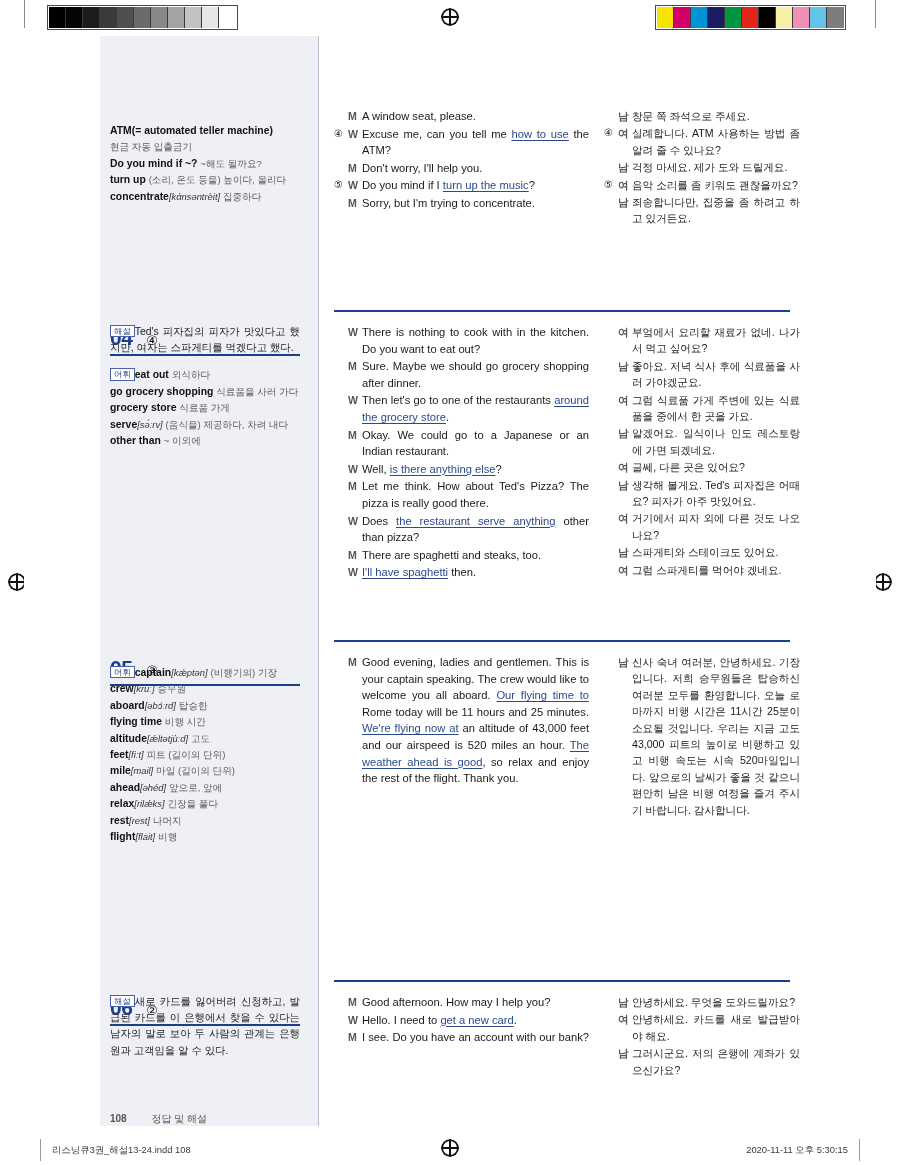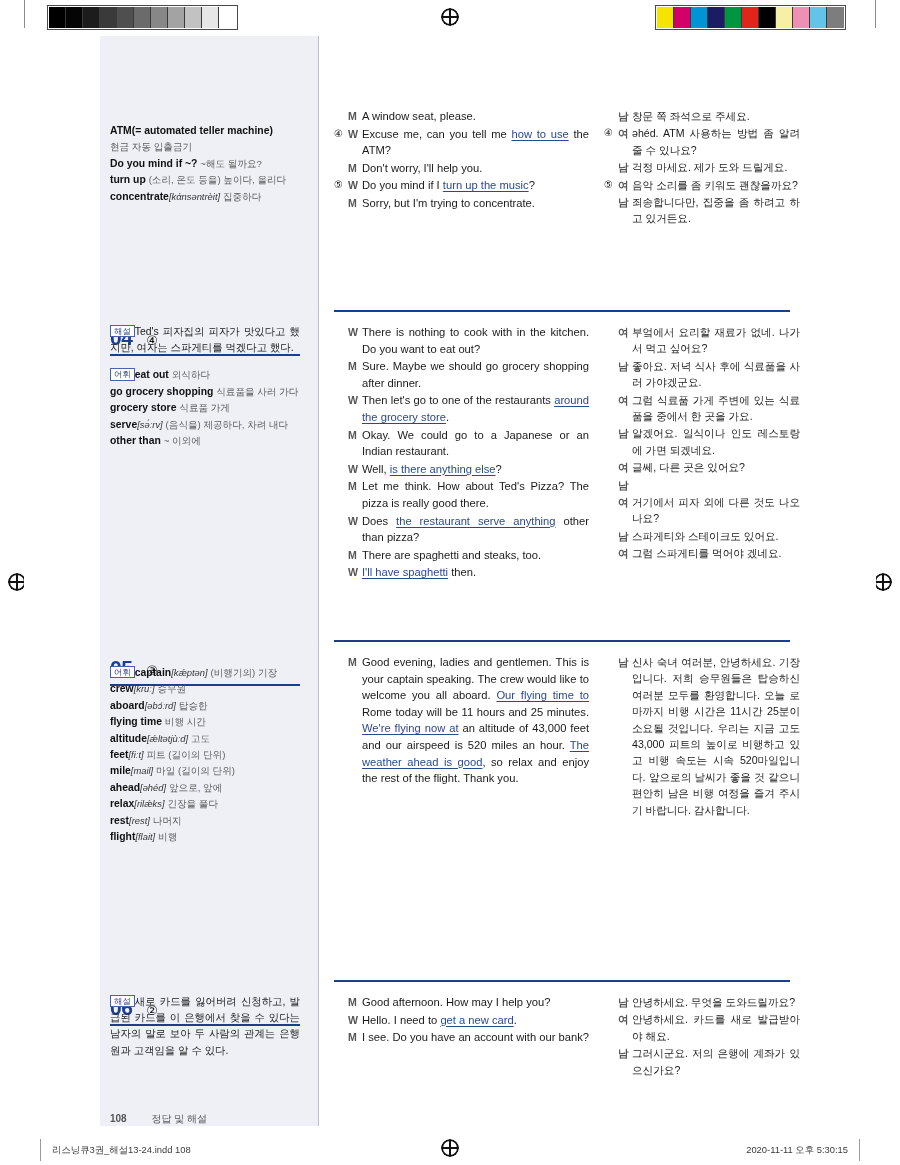--- a/index.html
+++ b/index.html
@@ -158,21 +158,21 @@
             <span class="num"></span>
             <span class="spk">남</span>
           </span>
           <span class="txt">창문 쪽 좌석으로 주세요.</span>
         </div>
         <div class="line ko">
           <span class="who">
             <span class="num">④</span>
             <span class="spk">여</span>
           </span>
-          <span class="txt">əhéd. ATM 사용하는 방법 좀 알려 줄 수 있나요?</span>
+          <span class="txt">실례합니다. ATM 사용하는 방법 좀 알려 줄 수 있나요?</span>
         </div>
         <div class="line ko">
           <span class="who">
             <span class="num"></span>
             <span class="spk">남</span>
           </span>
           <span class="txt">걱정 마세요. 제가 도와 드릴게요.</span>
         </div>
         <div class="line ko">
           <span class="who">
@@ -305,20 +305,21 @@
             <span class="num"></span>
             <span class="spk">여</span>
           </span>
           <span class="txt">글쎄, 다른 곳은 있어요?</span>
         </div>
         <div class="line ko">
           <span class="who">
             <span class="num"></span>
             <span class="spk">남</span>
           </span>
+          <span class="txt">생각해 볼게요. Ted's 피자집은 어때요? 피자가 아주 맛있어요.</span>
         </div>
         <div class="line ko">
           <span class="who">
             <span class="num"></span>
             <span class="spk">여</span>
           </span>
           <span class="txt">거기에서 피자 외에 다른 것도 나오나요?</span>
         </div>
         <div class="line ko">
           <span class="who">

